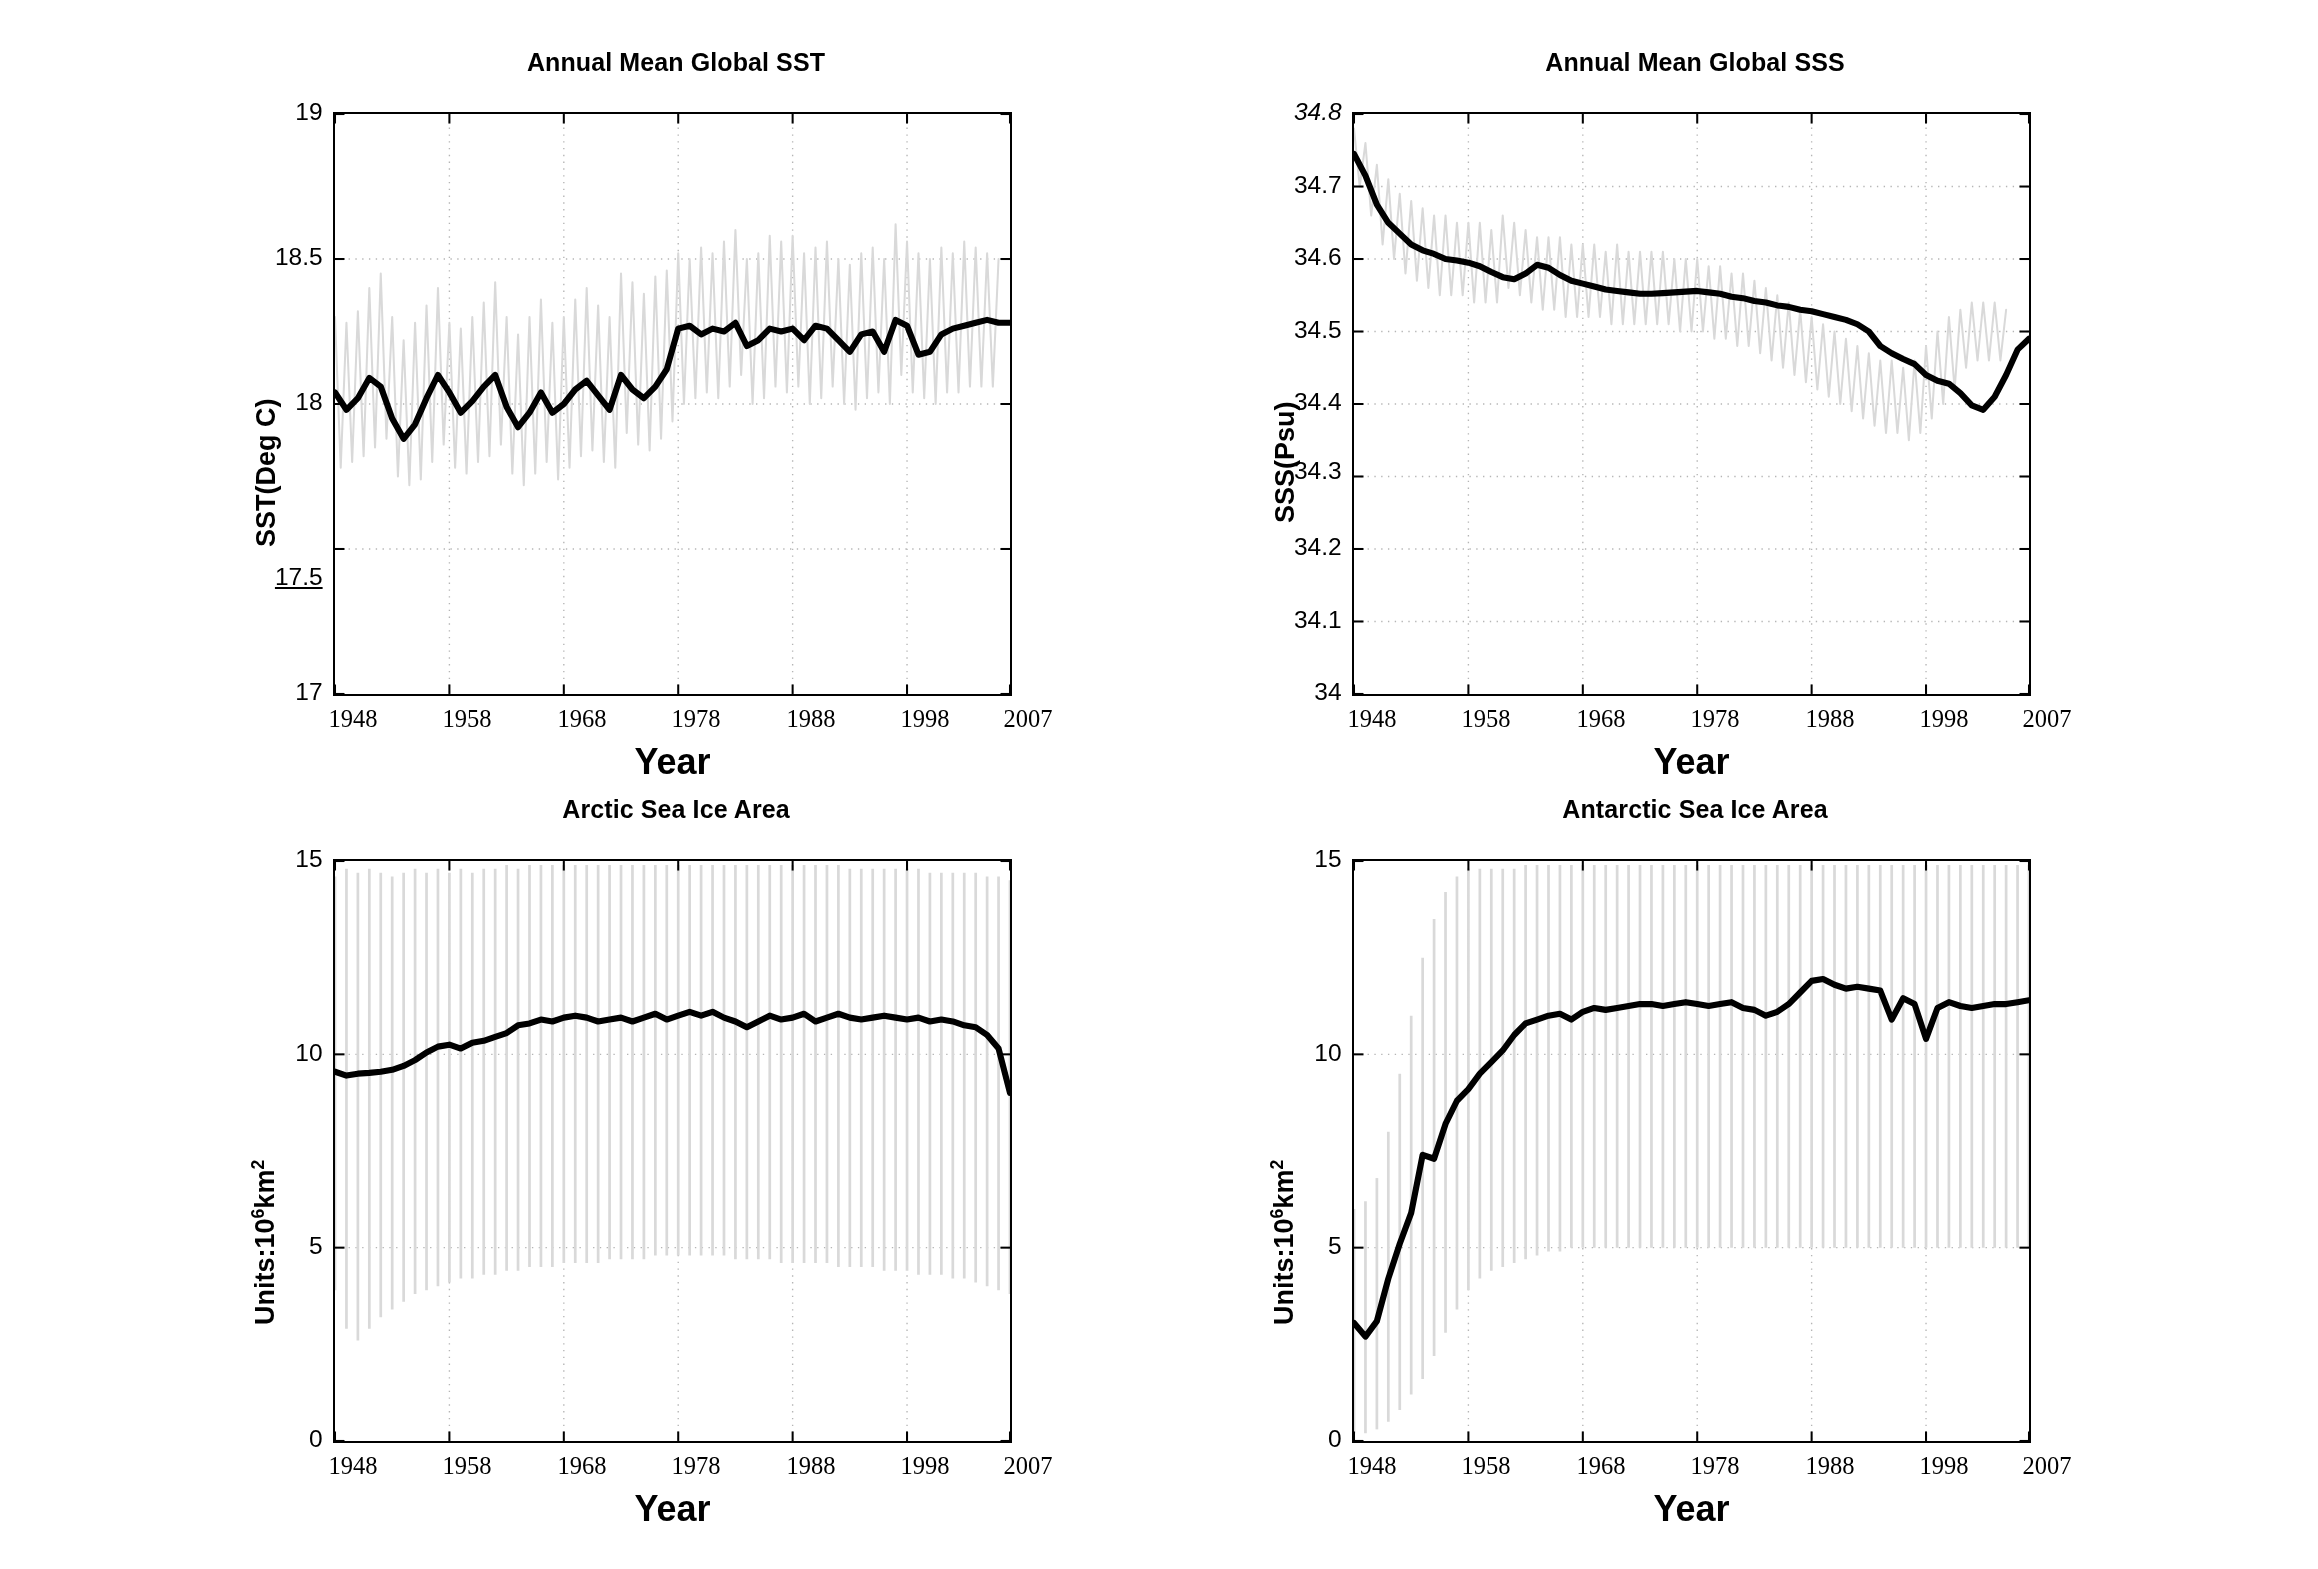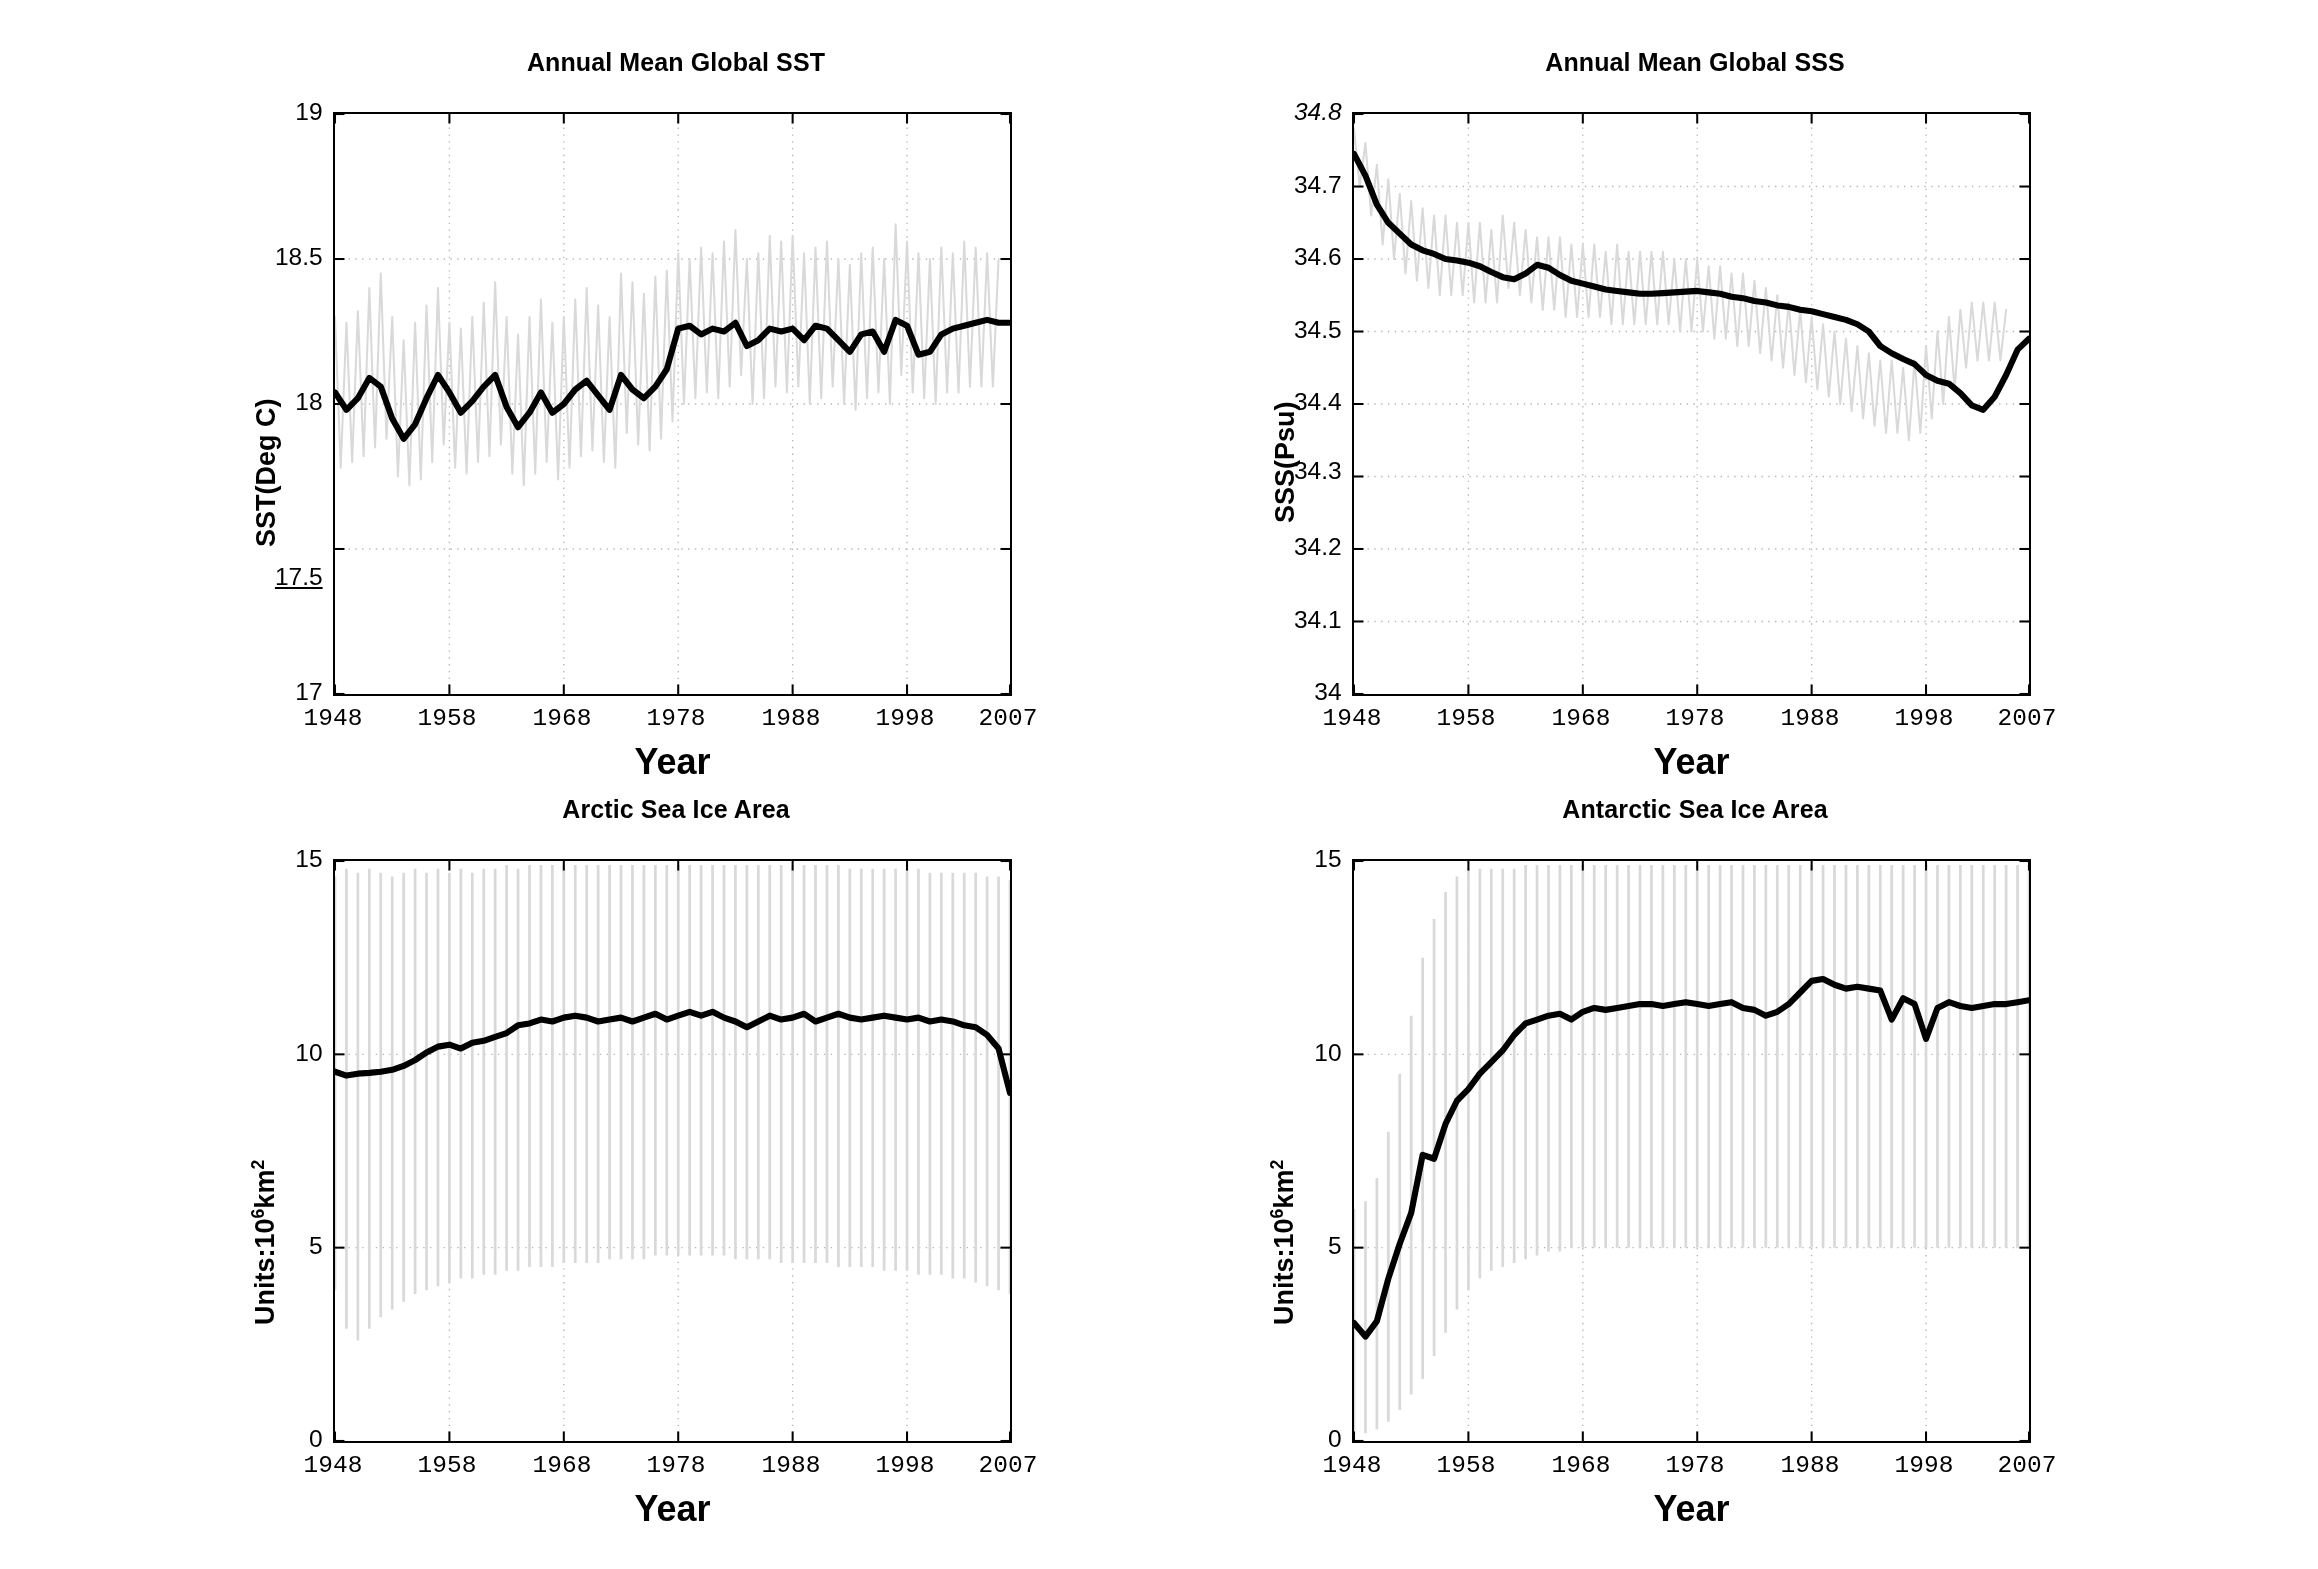--- a/index.html
+++ b/index.html
@@ -15,22 +15,23 @@
   .axes{position:absolute;border:2px solid #000;box-sizing:border-box;background:#fff;overflow:hidden;}
   .axes svg{position:absolute;left:0;top:0;}
 
   .ytick-label{
     position:absolute;text-align:right;font-size:24.5px;color:#000;
     font-family:"Liberation Sans",sans-serif;white-space:nowrap;
     transform:translateY(-50%);
   }
   .xtick-label{
     position:absolute;text-align:center;font-size:24.5px;color:#000;
-    font-family:Liberation Mono, monospace;white-space:nowrap;
+    font-family:Liberation Serif, serif;white-space:nowrap;
     transform:translateX(-50%);
+    margin-left:20px;
   }
   .xlabel{
     position:absolute;text-align:center;font-size:36px;font-weight:bold;color:#000;
     font-family:"Liberation Sans",sans-serif;
   }
   .ylabel{
     position:absolute;font-size:27px;font-weight:bold;color:#000;
     font-family:"Liberation Sans",sans-serif;white-space:nowrap;
     transform-origin:0 0;transform:rotate(-90deg);
   }

